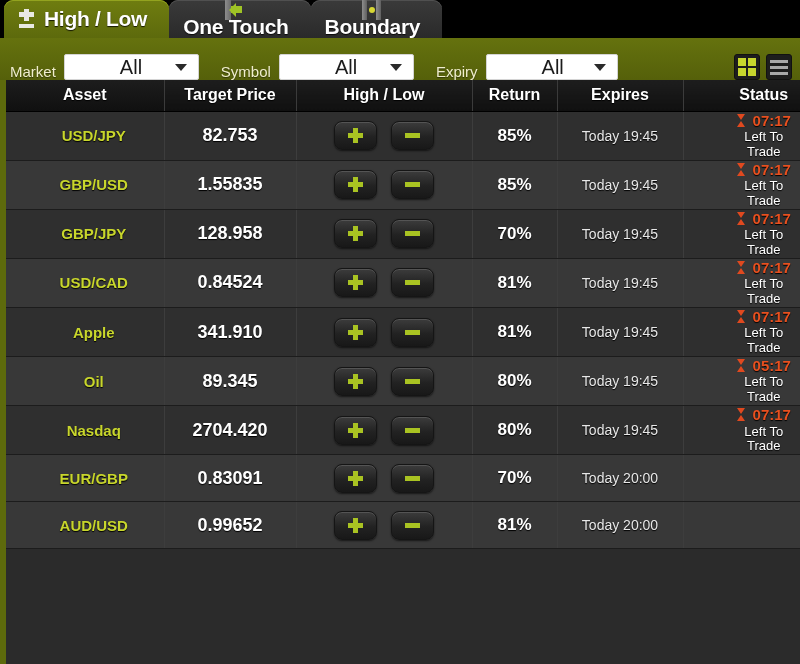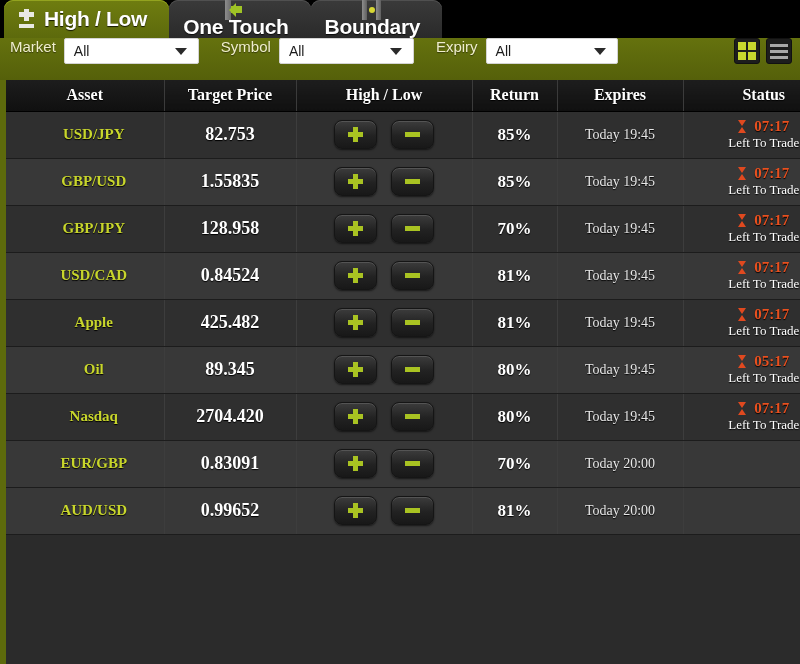--- a/index.html
+++ b/index.html
@@ -92,21 +92,21 @@
     background: #d8d834;
   }
 
   
   .filterbar {
     position: absolute;
     left: 0; top: 38px;
     width: 800px; height: 42px;
     background: linear-gradient(#65720e, #55600a);
     display: flex;
-    align-items: flex-start;
+    align-items: flex-end;
     padding: 0 8px 0 10px;
   }
   .flabel {
     color: #f0eecd;
     font-size: 15px;
     margin-right: 8px;
     text-shadow: 0 1px 1px rgba(0,0,0,.45);
     white-space: nowrap;
   }
   .fselect {
@@ -118,23 +118,24 @@
     display: flex;
     align-items: center;
     cursor: pointer;
     margin-right: 22px;
   }
   .fselect.market { width: 135px; }
   .fselect.symbol { width: 135px; }
   .fselect.expiry { width: 132px; margin-right: 0; }
   .fselect .val {
     padding-left: 9px;
-    font-size: 14px;
+    font-size: 20px;
     color: #1b1b1b;
     flex: 1;
+    margin-left: 46px;
   }
   .fselect .caret {
     width: 0; height: 0;
     border-left: 6px solid transparent;
     border-right: 6px solid transparent;
     border-top: 7px solid #2a2a2a;
     margin-right: 11px;
   }
   .viewbtns { margin-left: auto; display: flex; gap: 6px; }
   .viewbtn {
@@ -151,21 +152,20 @@
   .list-glyph i { height: 3px; background: #a8a8a8; display: block; }
 
   
   .tablewrap {
     position: absolute;
     left: 0; top: 80px;
     width: 800px; height: 584px;
     background: #2b2b2b;
     border-left: 6px solid #5d6a0c;
     overflow: hidden;
-    font-family: Liberation Serif, serif;
   }
   table.quotes {
     width: 794px;
     border-collapse: collapse;
     table-layout: fixed;
   }
   table.quotes th {
     height: 31px;
     background: linear-gradient(#1d1d1d,#101010);
     color: #ffffff;
@@ -466,21 +466,21 @@
                 <div class="status-top">
                   <span class="hourglass"></span>
                   <span class="status-time">07:17</span>
                 </div>
                 <div class="status-sub">Left To Trade</div>
               </div>
             </td>
           </tr>
           <tr class="r-odd">
             <td class="asset c-asset">Apple</td>
-            <td class="price c-price">425.482</td>
+            <td class="price c-price">341.910</td>
             <td class="c-hl">
               <div class="hl-cell">
                 <div class="tradebtn">
                   <span class="plus-glyph">
                     <i class="v"></i>
                     <i class="h"></i>
                   </span>
                 </div>
                 <div class="tradebtn">
                   <span class="minus-glyph"></span>

